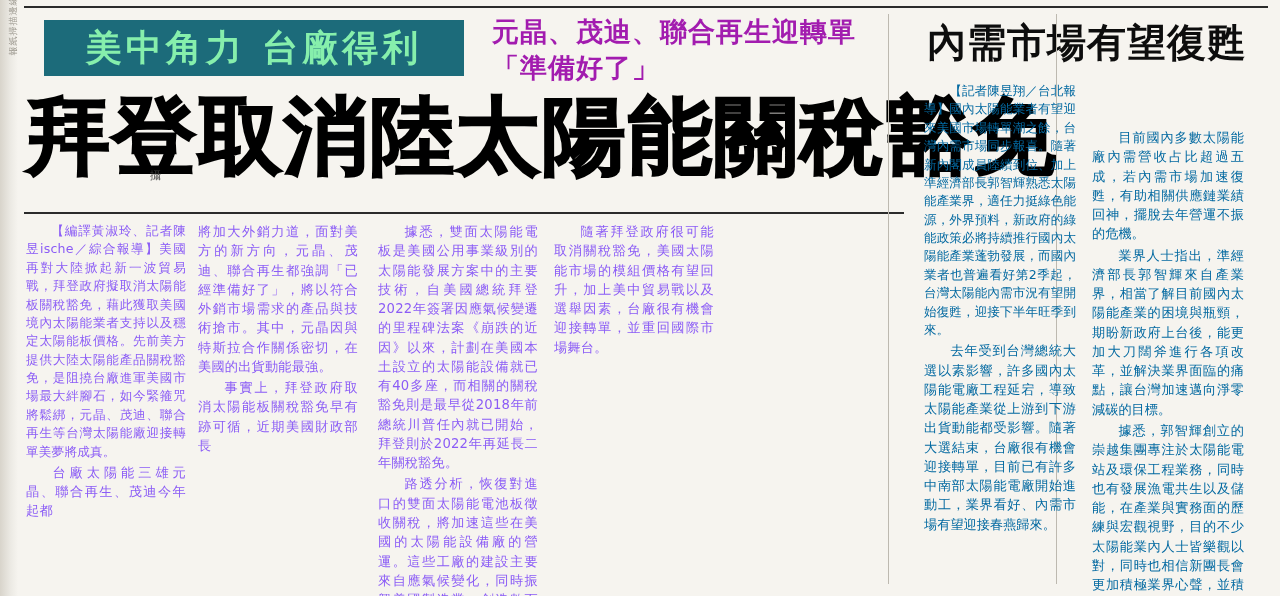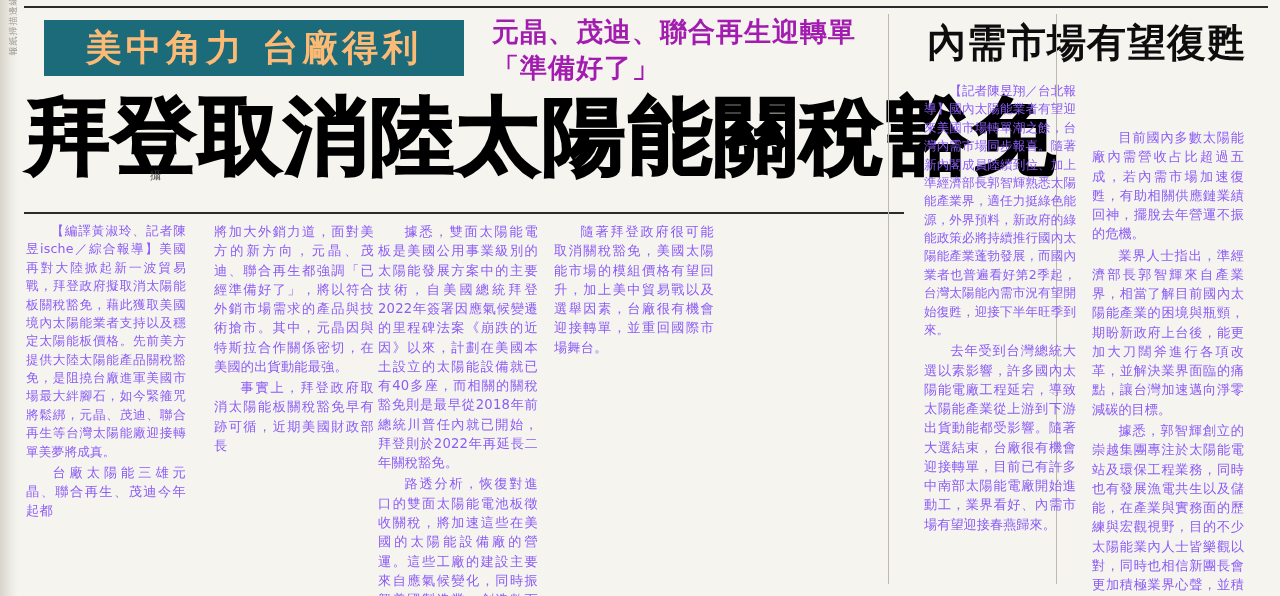--- a/index.html
+++ b/index.html
@@ -53,21 +53,21 @@
     left: 22px;
     top: 12px;
     width: 420px;
     height: 56px;
     background: #1c6b7a;
     display: flex;
     align-items: center;
     justify-content: center;
   }
   .kicker-text {
-    color: #fdba74;
+    color: #86efac;
     font-size: 36px;
     font-weight: bold;
     letter-spacing: 4px;
     font-family: "DejaVu Sans", "Liberation Sans", sans-serif;
   }
   .subhead {
     position: absolute;
     left: 470px;
     top: 6px;
     width: 400px;
@@ -156,33 +156,33 @@
     color: #8b5cf6;
     letter-spacing: 0.2px;
   }
   .col p {
     margin: 0 0 2px 0;
     text-indent: 2em;
   }
   .col p.noindent { text-indent: 0; }
 
   .c1 { left: 0px; }
-  .c2 { left: 188px; }
+  .c2 { left: 172px; }
   .c3 { left: 352px; }
   .c4 { left: 528px; }
 
   
   .rcol {
     position: absolute;
     top: 0;
     width: 152px;
     font-size: 13.2px;
     line-height: 1.46;
     text-align: justify;
-    color: #8b5cf6;
+    color: #0369a1;
   }
   .r1 { left: 898px; top: -140px; }
   .r2 { left: 1066px; top: -140px; margin-top: 46px; }
   .rcol p { margin: 0 0 2px 0; text-indent: 2em; }
 
   .byline { font-size: 12.6px; }
 </style>
 </head>
 <body>
 

